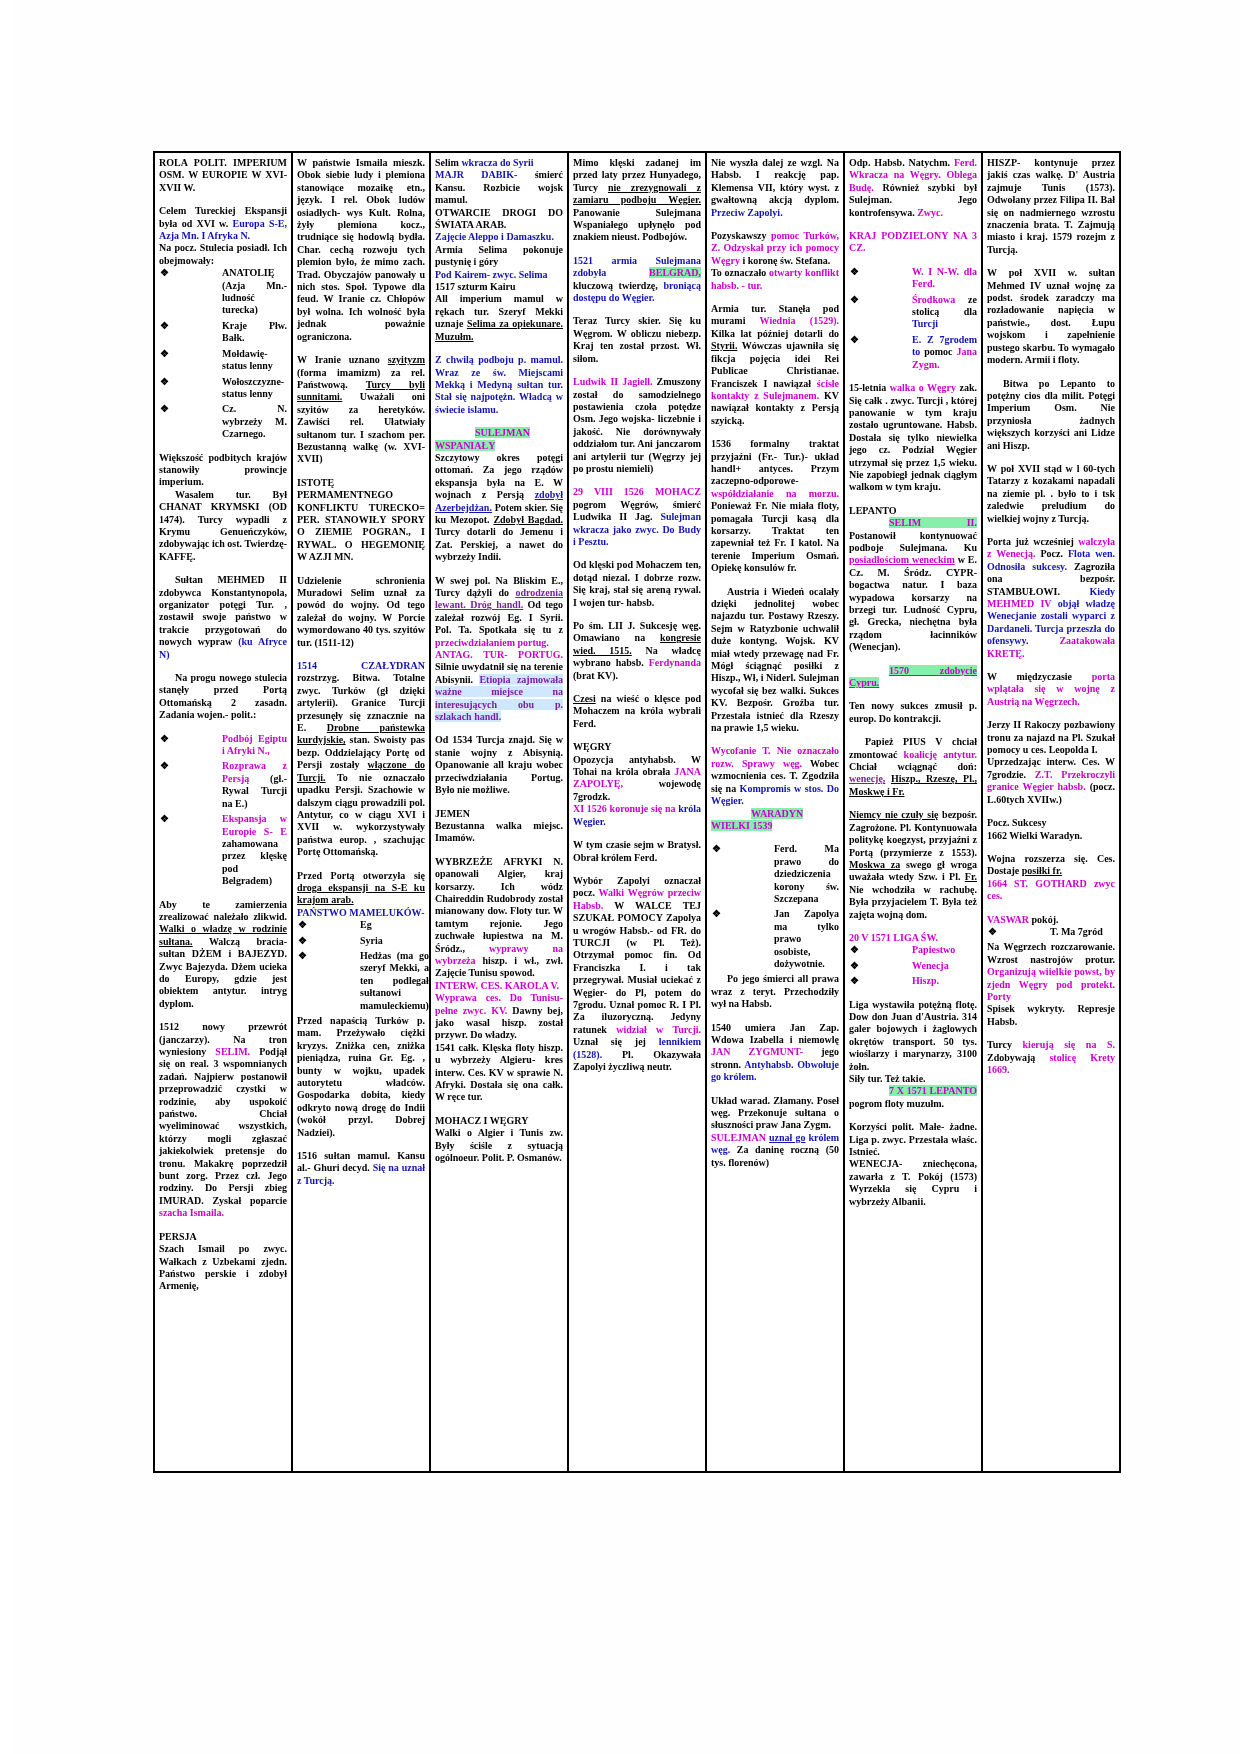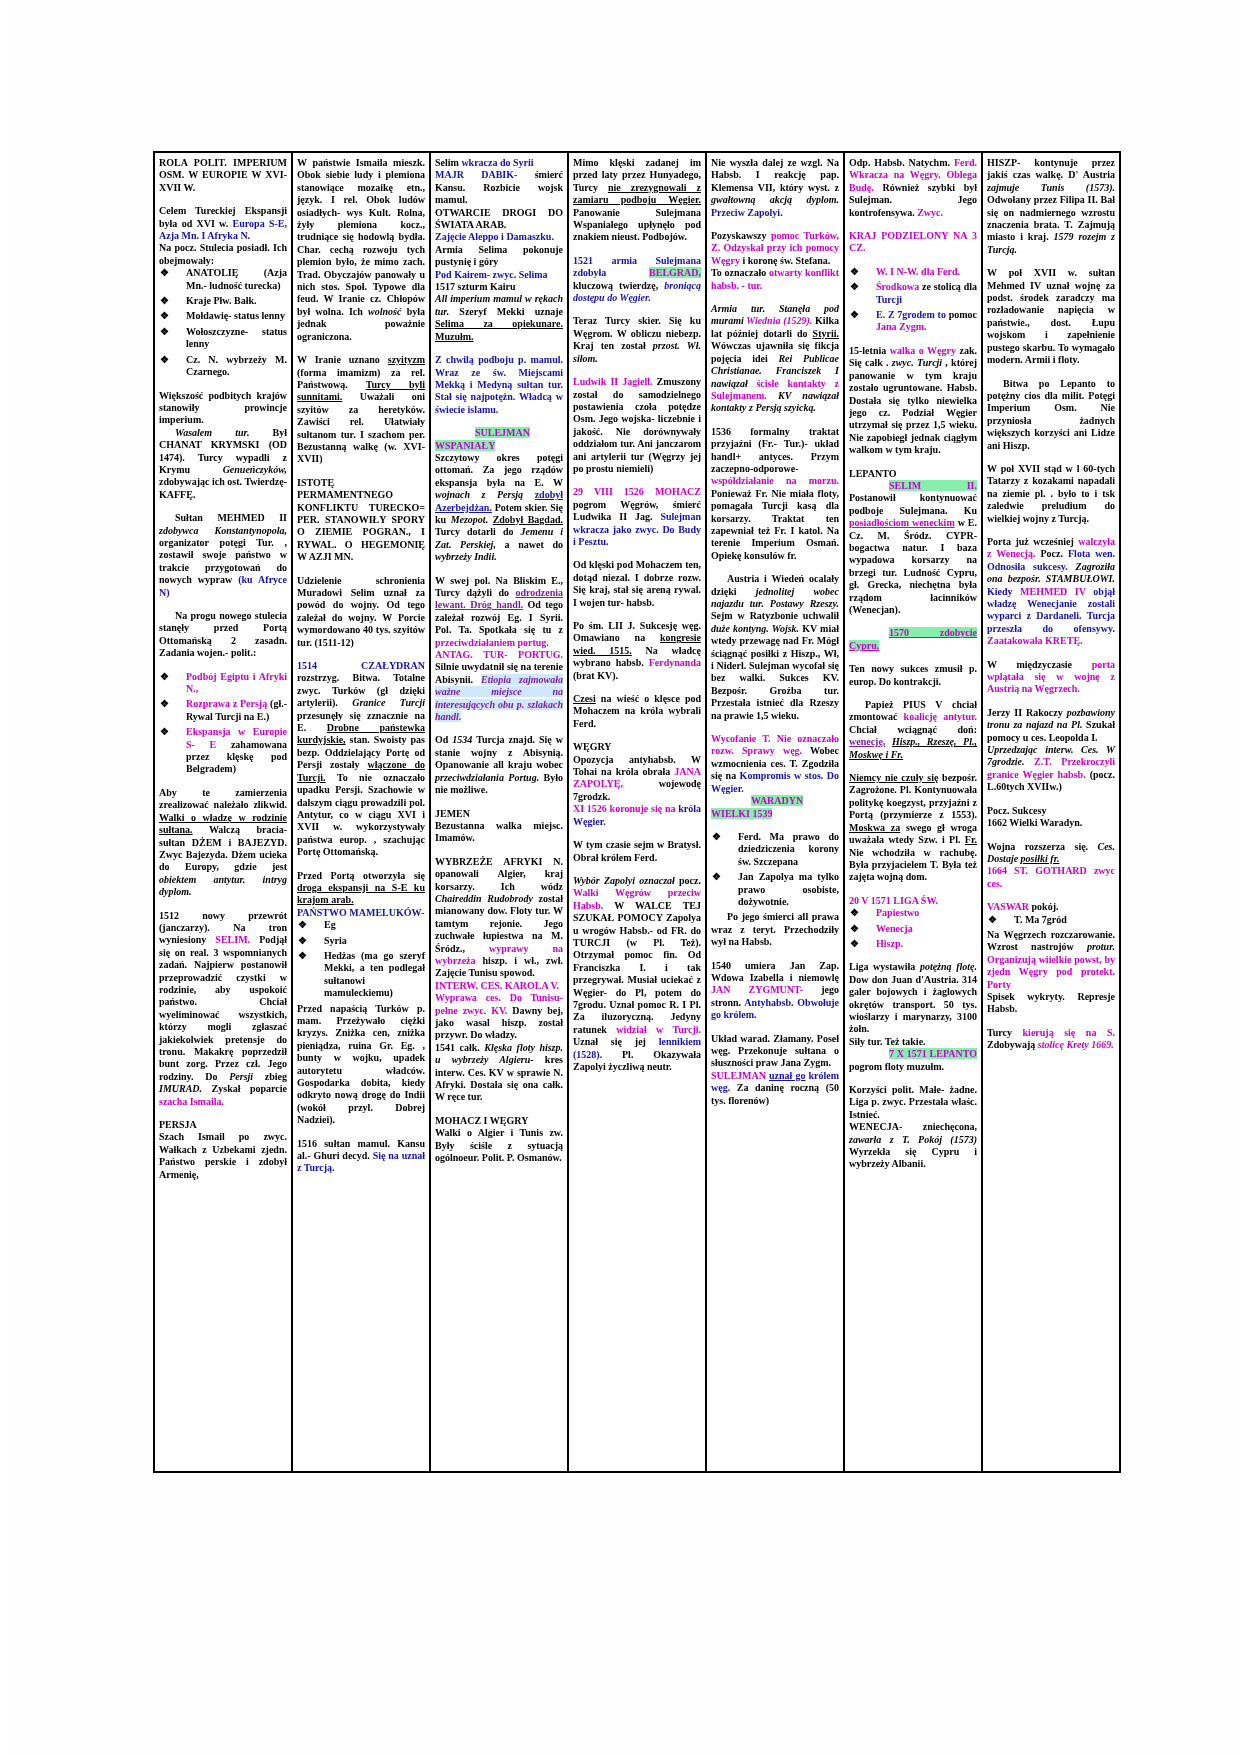--- a/index.html
+++ b/index.html
@@ -11,22 +11,22 @@
     box-sizing:border-box;overflow:hidden;font-size:10px;line-height:12.4px;
     font-weight:bold;color:#000;}
   .col:last-child{border-right:none;}
   .para{margin:0 0 11px 0;text-align:justify;overflow-wrap:break-word;}
   .para.tight{margin-bottom:0;}
   .para.ind{text-indent:16px;}
   .blist{margin:0 0 11px 0;}
   .blist.tight{margin-bottom:0;}
   .bullet{display:flex;margin:0 0 3px 0;}
   .bullet .g{flex:0 0 26px;width:26px;font-size:10px;padding-left:1px;}
-  .bullet .t{flex:1 1 auto;text-align:justify;overflow-wrap:break-word;}
-  .it{font-style:italic;}
+  .bullet .t{flex:1 1 auto;text-align:justify;overflow-wrap:break-word;margin-left:36px;}
+  .it{}
   .un{text-decoration:underline;}
   .c-b{color:#1313b0;}
   .c-m{color:#cc00cc;}
   .c-v{color:#7b1fa2;}
   .hl-p{background:#86efac;margin-left:40px;}
   .hl-c{background:#cfe7ff;}
 </style>
 </head>
 <body>
 

